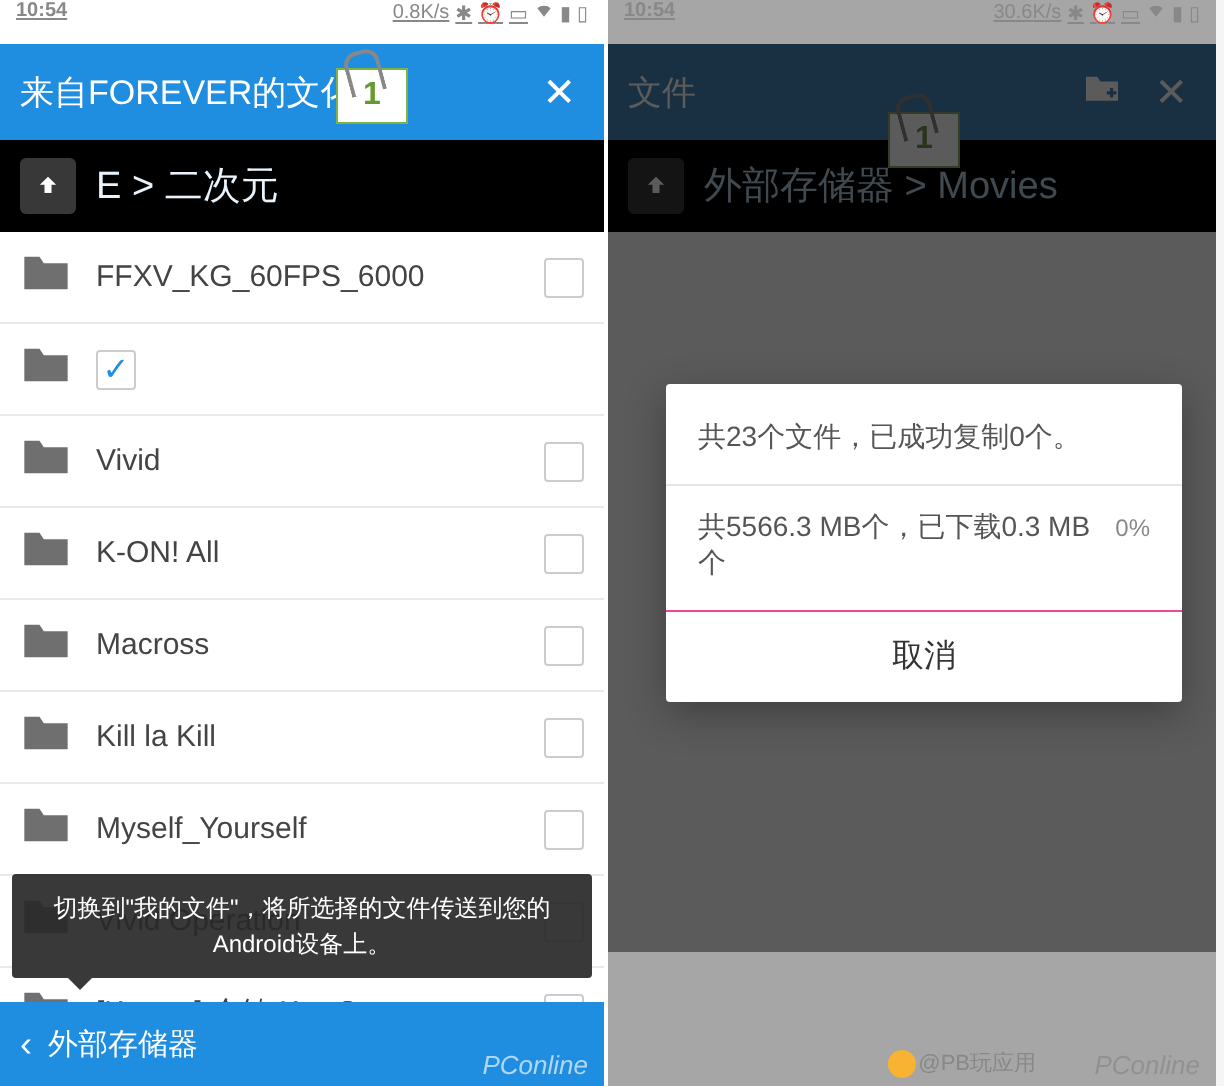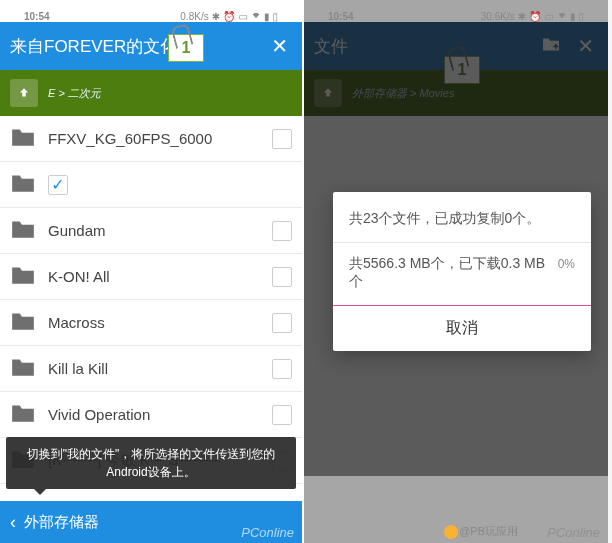--- a/index.html
+++ b/index.html
@@ -2,38 +2,38 @@
 <html><head>
 <meta charset="utf-8">
 <style>
   * { margin: 0; padding: 0; box-sizing: border-box; font-family: -apple-system, "Helvetica Neue", Arial, sans-serif; }
   body { background: #f5f5f5; width: 612px; height: 543px; overflow: hidden; position: relative; }
   .screens { display: flex; width: 612px; height: 543px; }
   .screen { width: 304px; height: 543px; position: relative; background: #fff; overflow: hidden; }
   .screen:first-child { border-right: 2px solid #fff; }
 
   
-  .statusbar { height: 22px; background: #00000000; display: flex; align-items: flex-end; justify-content: space-between; padding: 0 24px; font-size: 10px; color: #888; position: relative; z-index: 5; }
+  .statusbar { height: 22px; background: #00000000; display: flex; align-items: flex-start; justify-content: space-between; padding: 0 8px; font-size: 10px; color: #888; position: relative; z-index: 5; text-decoration: underline; }
   .statusbar .left { font-weight: 600; }
   .statusbar .right { display: flex; align-items: center; gap: 3px; }
   .statusbar .right svg { width: 10px; height: 10px; }
 
   
   .header { background: #1f8de0; color: #fff; height: 48px; display: flex; align-items: center; padding: 0 10px; font-size: 17px; position: relative; }
   .header .title { flex: 1; overflow: hidden; white-space: nowrap; text-overflow: ellipsis; }
   .header .actions { display: flex; align-items: center; gap: 12px; }
   .header .close-x { font-size: 20px; cursor: pointer; padding: 4px; }
   .header .folder-btn svg { width: 20px; height: 16px; fill: #fff; }
 
   
   .clip-note { position: absolute; width: 36px; height: 28px; background: #fff; border: 1px solid #7cb342; display: flex; align-items: center; justify-content: center; font-size: 16px; color: #679a2e; font-weight: bold; z-index: 6; }
   .clip-note::before { content: ""; position: absolute; top: -10px; left: 4px; width: 14px; height: 20px; border: 2px solid #888; border-radius: 7px 7px 0 0; border-bottom: none; transform: rotate(-15deg); }
 
   
-  .crumb { background: #4d7c0f; color: #e8f3fc; height: 46px; display: flex; align-items: center; padding: 0 10px; font-size: 11px; gap: 10px; font-style: italic; }
+  .crumb { background: #000000; color: #e8f3fc; height: 46px; display: flex; align-items: center; padding: 0 10px; font-size: 19px; gap: 10px; }
   .crumb .up-btn { width: 28px; height: 28px; background: rgba(255,255,255,.22); border-radius: 3px; display: flex; align-items: center; justify-content: center; cursor: pointer; }
   .crumb .up-btn svg { width: 14px; height: 14px; fill: #fff; }
   .crumb.dim { color: #a9cfef; }
 
   
   .filelist { background: #fff; }
   .row { height: 46px; display: flex; align-items: center; border-bottom: 1px solid #e9e9e9; padding: 0 10px; gap: 12px; }
   .row .folder-ico svg { width: 26px; height: 22px; fill: #6f6f6f; }
   .row .name { flex: 1; font-size: 15px; color: #444; overflow: hidden; text-overflow: ellipsis; white-space: nowrap; }
   .row .chk { width: 20px; height: 20px; border: 1px solid #ccc; border-radius: 2px; display: flex; align-items: center; justify-content: center; color: #1f8de0; font-size: 16px; }
@@ -116,21 +116,21 @@
         <div class="row">
           <span class="folder-ico"><svg viewBox="0 0 24 20">
               <path d="M2 3h7l2 3h11v12H2z"></path>
             </svg></span>
           <span class="chk">✓</span>
         </div>
         <div class="row">
           <span class="folder-ico"><svg viewBox="0 0 24 20">
               <path d="M2 3h7l2 3h11v12H2z"></path>
             </svg></span>
-          <span class="name">Gundam</span>
+          <span class="name">Vivid</span>
           <span class="chk"></span>
         </div>
         <div class="row">
           <span class="folder-ico"><svg viewBox="0 0 24 20">
               <path d="M2 3h7l2 3h11v12H2z"></path>
             </svg></span>
           <span class="name">K-ON! All</span>
           <span class="chk"></span>
         </div>
         <div class="row">
@@ -138,20 +138,27 @@
               <path d="M2 3h7l2 3h11v12H2z"></path>
             </svg></span>
           <span class="name">Macross</span>
           <span class="chk"></span>
         </div>
         <div class="row">
           <span class="folder-ico"><svg viewBox="0 0 24 20">
               <path d="M2 3h7l2 3h11v12H2z"></path>
             </svg></span>
           <span class="name">Kill la Kill</span>
+          <span class="chk"></span>
+        </div>
+        <div class="row">
+          <span class="folder-ico"><svg viewBox="0 0 24 20">
+              <path d="M2 3h7l2 3h11v12H2z"></path>
+            </svg></span>
+          <span class="name">Myself_Yourself</span>
           <span class="chk"></span>
         </div>
         <div class="row">
           <span class="folder-ico"><svg viewBox="0 0 24 20">
               <path d="M2 3h7l2 3h11v12H2z"></path>
             </svg></span>
           <span class="name">Vivid Operation</span>
           <span class="chk"></span>
         </div>
         <div class="row">

